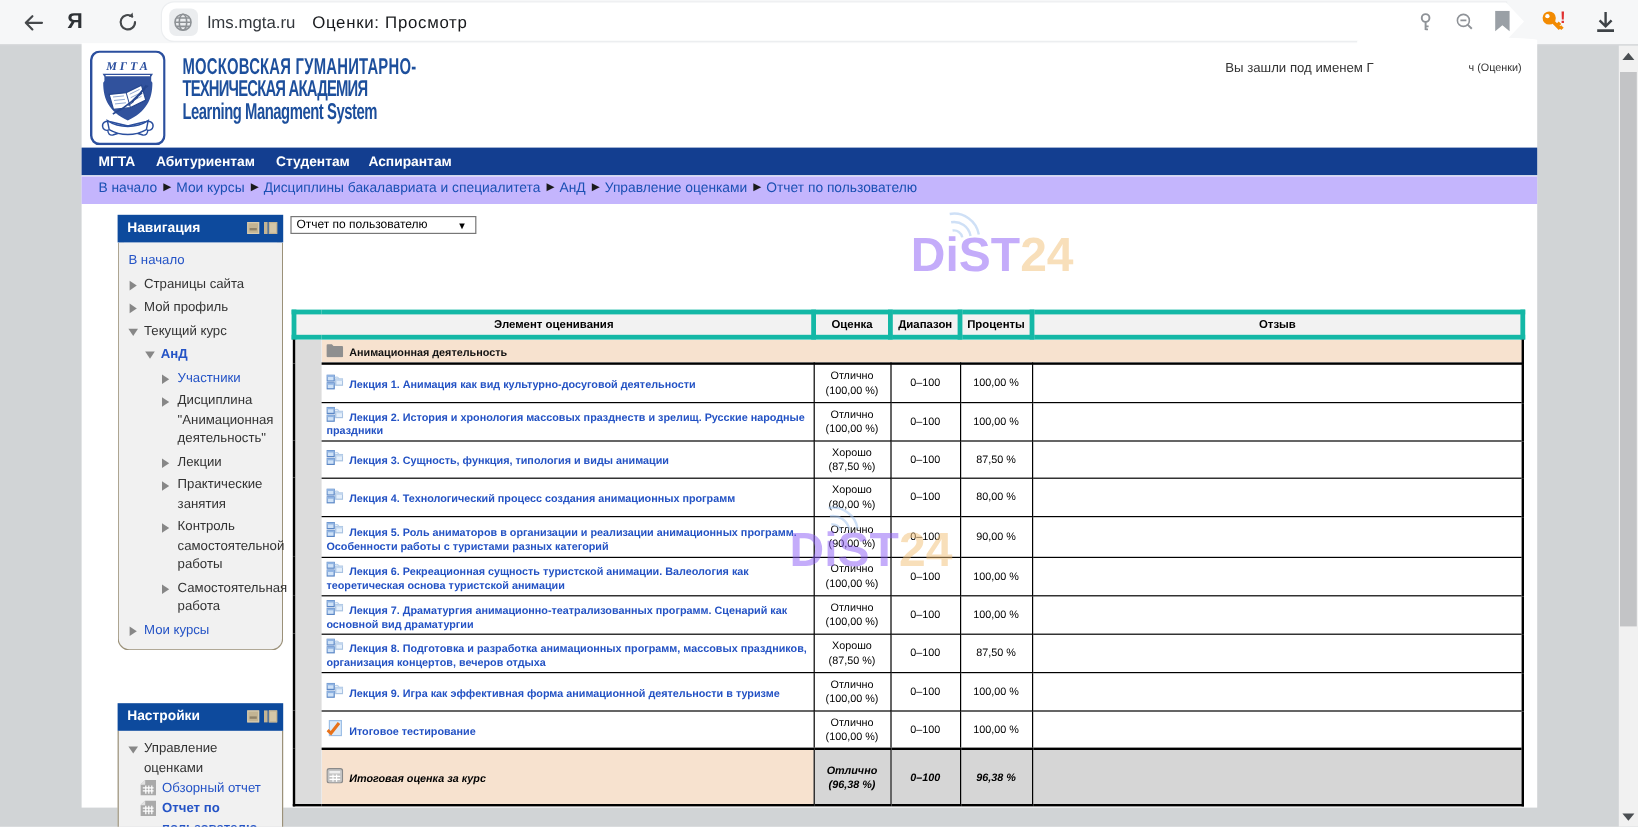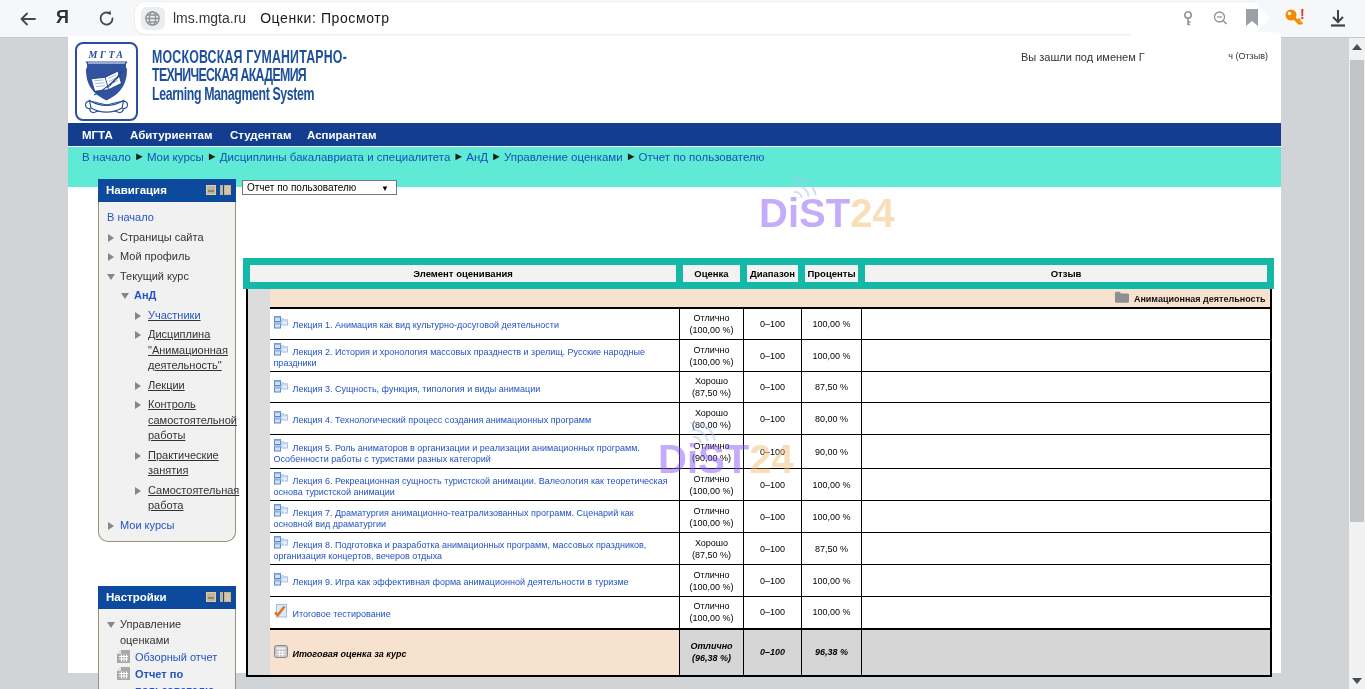--- a/index.html
+++ b/index.html
@@ -28,38 +28,38 @@
   #logo { position:absolute; left:7px; top:6px; width:63px; height:79px; }
   #htitle { position:absolute; left:84px; top:11.5px; color:#1d4f9c; font-weight:bold; line-height:18.5px; font-size:19px; transform:scaleX(0.65); transform-origin:0 0; white-space:nowrap; }
   #htitle .r1 { letter-spacing:0.31px; }
   #htitle .r2 { letter-spacing:-1.02px; }
   #htitle .r3 { letter-spacing:-0.58px; }
   #logintxt { position:absolute; left:953px; top:15px; width:250px; font-size:11px; color:#333; }
   #logintxt2 { position:absolute; right:13px; top:15px; font-size:9px; color:#333; }
 
   #menubar { position:absolute; left:0; top:87px; width:1213px; height:23px; background:#133e90; color:#fff; font-size:11.5px; font-weight:bold; }
   #menubar span { position:absolute; top:6px; }
-  #crumbbar { position:absolute; left:0; top:111px; width:1213px; height:40px; background:#5eead4; font-size:11.5px; color:#17316b; }
+  #crumbbar { position:absolute; left:0; top:111px; width:1213px; height:23px; background:#c4b5fd; font-size:11.5px; color:#17316b; }
   #crumbbar .in { position:absolute; left:14px; top:4px; }
   #crumbbar a { color:#1b50b4; text-decoration:none; }
   .carr { font-size:11px; color:#1a1a1a; margin:0 2px 0 3px; position:relative; top:-1px; }
 
   
   .block { position:absolute; left:14px; width:154px;padding-left:16px; }
   .bhead { height:23px; background:#0d4a9d; color:#fff; font-size:11.5px; font-weight:bold; padding:5px 5px 0 8px; position:relative; }
   .bicons { position:absolute; right:5px; top:6px; }
   .bic1 { display:inline-block; width:10px; height:10px; background:#c3b493; border:1px solid #d8cbae; vertical-align:top; position:relative; }
   .bic1:after { content:""; position:absolute; left:1px; top:4px; width:6px; height:2px; background:#8f8268; }
   .bic2a { display:inline-block; width:3px; height:10px; background:#c3b493; margin-left:4px; vertical-align:top; }
   .bic2b { display:inline-block; width:7px; height:10px; background:#d4c6a7; border:1px solid #c3b493; margin-left:1px; vertical-align:top; }
   .bbody { background:#f1f1f1; border:1px solid #9b9179; border-top:none; border-radius:0 0 10px 10px; padding:6px 4px 6px 5px; font-size:11px; }
   .bbody a { color:#2453c6; text-decoration:none; }
   .tree p { padding:2px 0 2px 16px; position:relative; line-height:15.5px; color:#333; }
   .tree .l2 { padding-left:30px; }
-  .tree .l3 { padding-left:44px;text-decoration:underline; }
+  .tree .l3 { padding-left:44px; }
   .tw { position:absolute; width:0; height:0; }
   .tright { border-left:6px solid #878787; border-top:4px solid transparent; border-bottom:4px solid transparent; left:4px; top:6px; }
   .tdown { border-top:6px solid #878787; border-left:4px solid transparent; border-right:4px solid transparent; left:3px; top:7px; }
   .tsq { position:absolute; left:5px; top:6px; width:7px; height:7px; background:#9a9a9a; }
   #settree p { padding:0.5px 0 0.5px 16px; line-height:16px; }
   #settree .l2 { padding-left:31px; }
 
   
   #selbox { position:absolute; left:174px; top:144px; width:155px; height:15px; border:1px solid #777; background:#fff; font-size:10px; padding:1px 0 0 4px; color:#000; }
   #selbox .ar { position:absolute; right:7px; top:3px; font-size:8px; }
@@ -67,32 +67,32 @@
 
   
   .wm { position:absolute; font-size:40px; font-weight:bold; opacity:0.5; pointer-events:none; line-height:40px; z-index:20; }
   .wm .g { color:#8b5cf6; }
   .wm .o { color:#f2c078; }
   .wmarc { position:absolute; opacity:0.55; pointer-events:none; z-index:20; }
 
   
   #gtable { position:absolute; left:175px; top:222px; border-collapse:collapse; table-layout:fixed; }
   #gtable td { font-size:9px; padding:0 4px; overflow:hidden; }
-  #gtable thead th { border:7px solid #14b8a6; background:#f2f2f2; color:#000; font-weight:bold; font-size:9.5px; padding:3px 0; }
+  #gtable thead th { border:4px solid #14b8a6; background:#f2f2f2; color:#000; font-weight:bold; font-size:9.5px; padding:3px 0; }
   #gtable tbody td { border:1px solid #000; }
-  #gtable tbody tr.catr td { border-bottom:2px solid #000;text-align:right; }
+  #gtable tbody tr.catr td { border-bottom:2px solid #000; }
   #gtable tbody tr.firstr td { border-top:2px solid #000; }
   #gtable tbody tr.lastr td { border-top:2px solid #000; border-bottom:2px solid #000; }
   #gtable tbody td:last-child { border-right:2px solid #000; }
   td.ind { background:#dcdcdc; width:23px; border-left:2px solid #000 !important; border-right:hidden !important; border-bottom:2px solid #000 !important; }
   td.nm { border-left:hidden !important; }
   td.cat { background:#f7e2cf; font-weight:bold; color:#111; font-size:9px; }
   td.itm { background:#fff; }
   td.itm a, td.cat a { color:#2352c4; text-decoration:none; }
-  td.itm a { font-weight:normal; }
+  td.itm a { font-weight:bold; }
   td.gr { text-align:center; background:#fff; line-height:12px; color:#000; }
   td.tot { background:#d6d6d6; text-align:center; font-style:italic; font-weight:bold; line-height:12px; }
   td.cattot { background:#f7e2cf; font-style:italic; font-weight:bold; }
   .micon { display:inline-block; vertical-align:-1.5px; margin-right:5px; }
 </style>
 </head>
 <body>
 
 <div id="chrome">
   <svg class="chromeicon" style="left:19px;top:10px" width="18" height="18" viewBox="0 0 18 18">
@@ -156,21 +156,21 @@
       <path d="M20 35.5 l9 1.6 M20 38.5 l9 1.6 M20 41.5 l9 1.6 M43 35.5 l-9 1.6 M43 38.5 l-9 1.6 M43 41.5 l-9 1.6" stroke="#8aa3cf" stroke-width="0.7"></path>
     </g>
     <path d="M19 53 C29 48 40 39 47 29" stroke="#26478f" stroke-width="1.3" fill="none"></path>
     <path d="M44 33 l4.5 -3.5 M41 36.5 l5 -4 M38 40 l5.5 -4.5 M35 43 l5 -4 M32 46 l4.5 -3.5" stroke="#26478f" stroke-width="0.9" fill="none"></path>
     <path d="M17 59.5 c-4 -1.5 -7 1 -6.5 4 c0.4 2.4 2.5 3.5 4.5 3 c-0.5 2.5 1.5 4.5 4 4 c3.5 -0.8 7 -2.5 9.5 -4.5 l3 -3 Z" fill="#fff" stroke="#2b4f9e" stroke-width="1.2"></path>
     <path d="M46 59.5 c4 -1.5 7 1 6.5 4 c-0.4 2.4 -2.5 3.5 -4.5 3 c0.5 2.5 -1.5 4.5 -4 4 c-3.5 -0.8 -7 -2.5 -9.5 -4.5 l-3 -3 Z" fill="#fff" stroke="#2b4f9e" stroke-width="1.2"></path>
     <path d="M14.5 58.5 c10 6.5 24 6.5 34 0 l-1.5 7.5 c-9.5 5.5 -21.5 5.5 -31 0 Z" fill="#fff" stroke="#2b4f9e" stroke-width="1.2"></path>
   </svg>
   <div id="htitle"><span class="r1">МОСКОВСКАЯ ГУМАНИТАРНО-</span><br><span class="r2">ТЕХНИЧЕСКАЯ АКАДЕМИЯ</span><br><span class="r3">Learning Managment System</span></div>
   <div id="logintxt">Вы зашли под именем Г</div>
-  <div id="logintxt2">ч (Отзыв)</div>
+  <div id="logintxt2">ч (Оценки)</div>
 
   <div id="menubar">
     <span style="left:14px">МГТА</span>
     <span style="left:62px">Абитуриентам</span>
     <span style="left:162px">Студентам</span>
     <span style="left:239px">Аспирантам</span>
   </div>
 
   <div id="crumbbar">
       <div class="in">
@@ -182,22 +182,22 @@
     <div class="bhead">Навигация<span class="bicons"><span class="bic1"></span><span class="bic2a"></span><span class="bic2b"></span></span></div>
     <div class="bbody tree">
       <p style="padding-left:3px"><a href="#">В начало</a></p>
       <p><span class="tw tright"></span>Страницы сайта</p>
       <p><span class="tw tright"></span>Мой профиль</p>
       <p><span class="tw tdown"></span>Текущий курс</p>
       <p class="l2"><span class="tw tdown" style="left:17px"></span><a href="#" style="font-weight:bold">АнД</a></p>
       <p class="l3"><span class="tw tright" style="left:31px"></span><a href="#">Участники</a></p>
       <p class="l3"><span class="tw tright" style="left:31px"></span>Дисциплина "Анимационная деятельность"</p>
       <p class="l3"><span class="tw tright" style="left:31px"></span>Лекции</p>
+      <p class="l3"><span class="tw tright" style="left:31px"></span>Практические занятия</p>
       <p class="l3"><span class="tw tright" style="left:31px"></span>Контроль самостоятельной работы</p>
-      <p class="l3"><span class="tw tright" style="left:31px"></span>Практические занятия</p>
       <p class="l3"><span class="tw tright" style="left:31px"></span>Самостоятельная работа</p>
       <p><span class="tw tright"></span><a href="#">Мои курсы</a></p>
     </div>
   </div>
 
   <div class="block" style="top:550px">
     <div class="bhead">Настройки<span class="bicons"><span class="bic1"></span><span class="bic2a"></span><span class="bic2b"></span></span></div>
     <div class="bbody tree" id="settree" style="border-radius:0">
       <p><span class="tw tdown"></span>Управление оценками</p>
       <p class="l2"><svg class="tico" style="position:absolute;left:13px;top:2px" width="13" height="13" viewBox="0 0 13 13">

